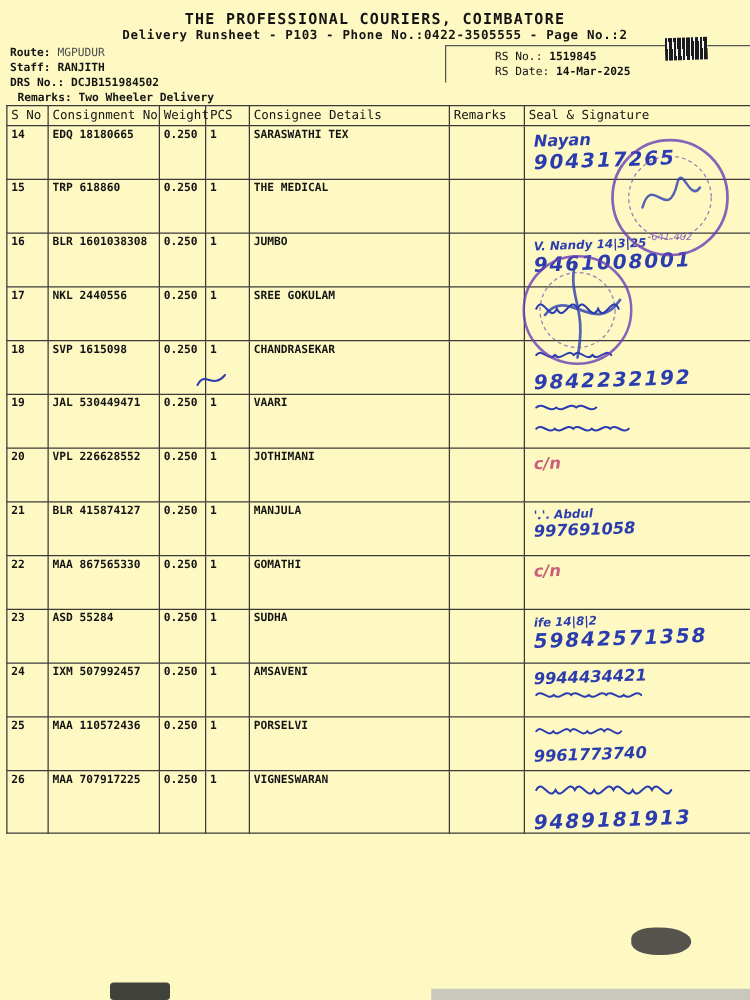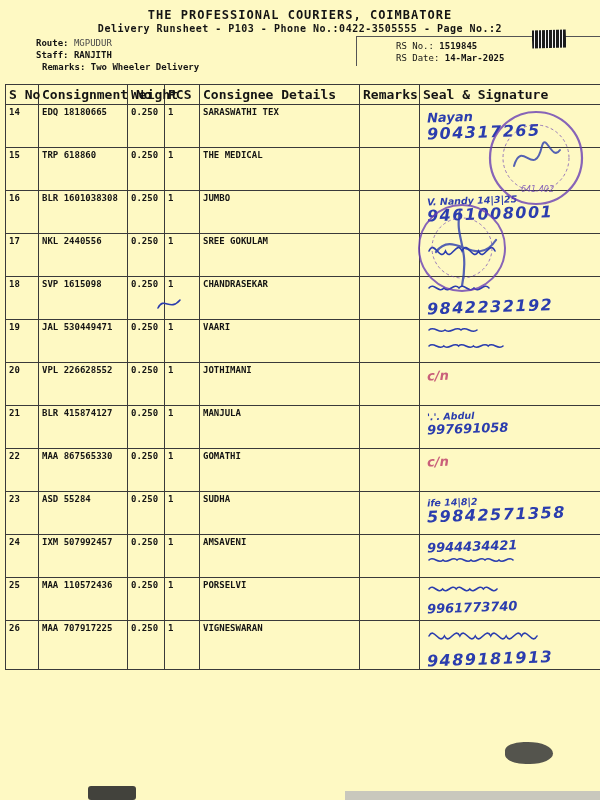--- a/index.html
+++ b/index.html
@@ -5,40 +5,40 @@
   html,body{margin:0;padding:0;background:#e9e9e9;}
   .page{
     position:relative;width:600px;height:800px;margin:0 auto;
     background:#fef9c3;overflow:hidden;
     font-family:"DejaVu Sans Mono","Liberation Mono",monospace;color:#141414;
   }
   .title{position:absolute;top:8px;left:0;right:0;text-align:center;
     font-weight:bold;font-size:12px;letter-spacing:1px;}
   .subtitle{position:absolute;top:23px;left:0;right:0;text-align:center;
     font-weight:bold;font-size:10px;letter-spacing:.5px;}
-  .info-left{position:absolute;top:37px;left:8px;font-size:9px;line-height:12px;margin-left:28px;}
+  .info-left{position:absolute;top:37px;left:8px;font-size:9px;line-height:12px;}
   .info-left .lab{font-weight:bold;}
   .info-left .val{font-weight:bold;}
   .info-left .val.faint{font-weight:normal;color:#4a4a4a;}
   .info-left .indent{padding-left:6px;}
   .info-right{position:absolute;top:36px;left:356px;width:240px;
     border-top:1px solid #555;border-left:1px solid #555;
     padding:3px 0 2px 6px;font-size:9px;line-height:12px;}
   .info-right .lab{font-weight:normal;padding-left:33px;}
   .info-right .val{font-weight:bold;}
   .barcode{position:absolute;left:532px;top:30px;width:34px;height:18px;
     background:repeating-linear-gradient(90deg,#1b1b1b 0 2px,#f5f5f5 2px 3px,#1b1b1b 3px 6px,#f5f5f5 6px 7px);
     transform:rotate(-2deg);}
   table.runsheet{
     position:absolute;top:84px;left:5px;width:590px;
     border-collapse:collapse;table-layout:fixed;
   }
   .runsheet th,.runsheet td{border:1px solid #3a3a3a;vertical-align:top;
     padding:2px 3px;text-align:left;overflow:visible;}
-  .runsheet th{font-size:13px;font-weight:bold;height:10px;white-space:nowrap;}
+  .runsheet th{font-size:10px;font-weight:normal;height:10px;white-space:nowrap;}
   .runsheet td{font-size:9px;font-weight:bold;height:38px;white-space:nowrap;}
   .col-sno{width:26px;}
   .col-consignment{width:82px;}
   .col-weight{width:30px;}
   .col-pcs{width:28px;}
   .col-consignee{width:153px;}
   .col-remarks{width:53px;}
   .col-signature{width:200px;}
   td.col-signature{position:relative;}
   .hand{display:block;font-family:"DejaVu Sans",sans-serif;font-style:italic;
@@ -68,20 +68,24 @@
 
   <div class="info-left">
     <div class="info-line">
       <span class="lab">Route:</span>
       <span class="val faint">MGPUDUR</span>
     </div>
     <div class="info-line">
       <span class="lab">Staff:</span>
       <span class="val">RANJITH</span>
     </div>
+    <div class="info-line">
+      <span class="lab">DRS No.:</span>
+      <span class="val">DCJB151984502</span>
+    </div>
     <div class="info-line indent">
       <span class="lab">Remarks:</span>
       <span class="val">Two Wheeler Delivery</span>
     </div>
   </div>
 
   <div class="info-right">
     <div class="info-line">
       <span class="lab">RS No.:</span>
       <span class="val">1519845</span>

